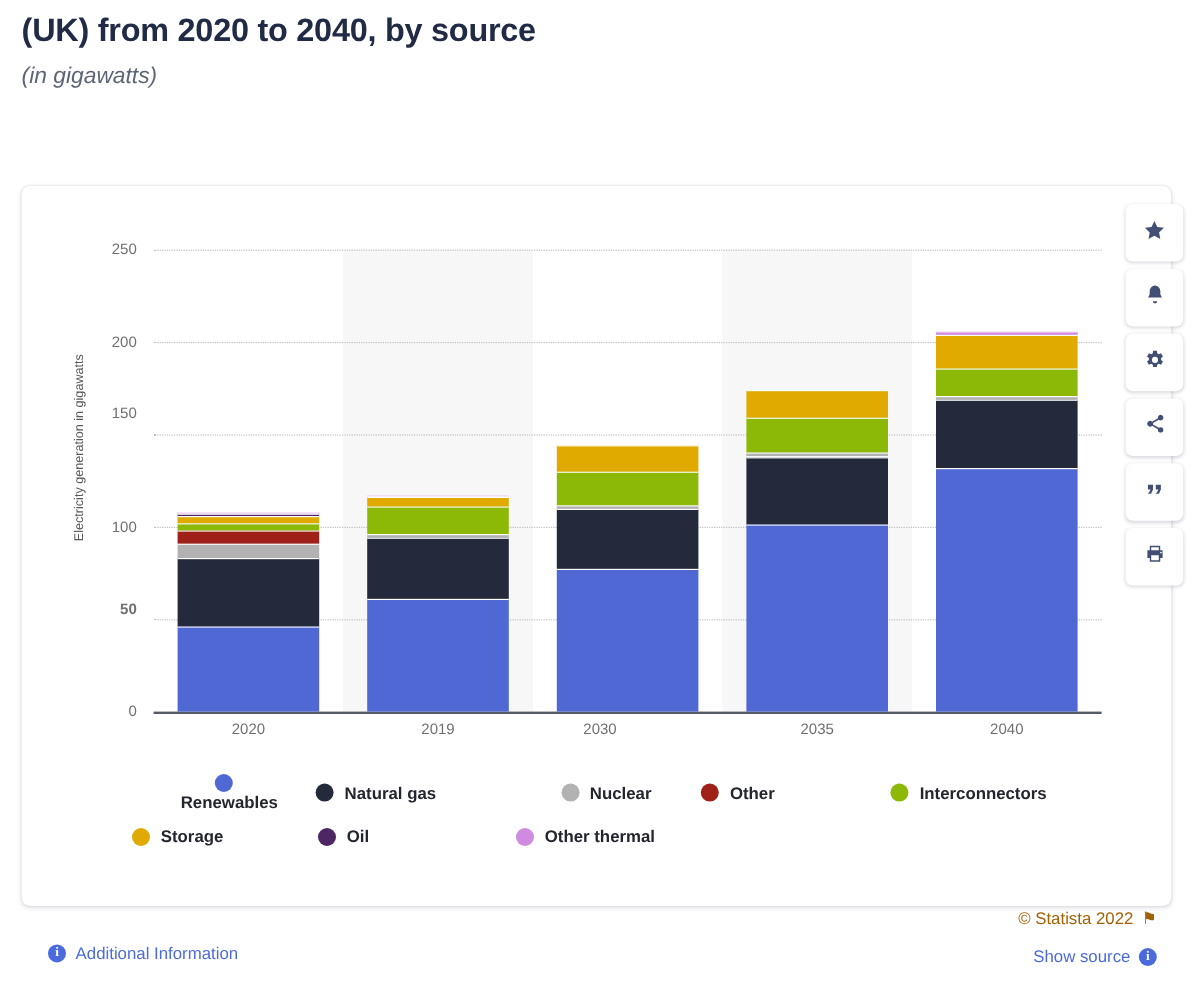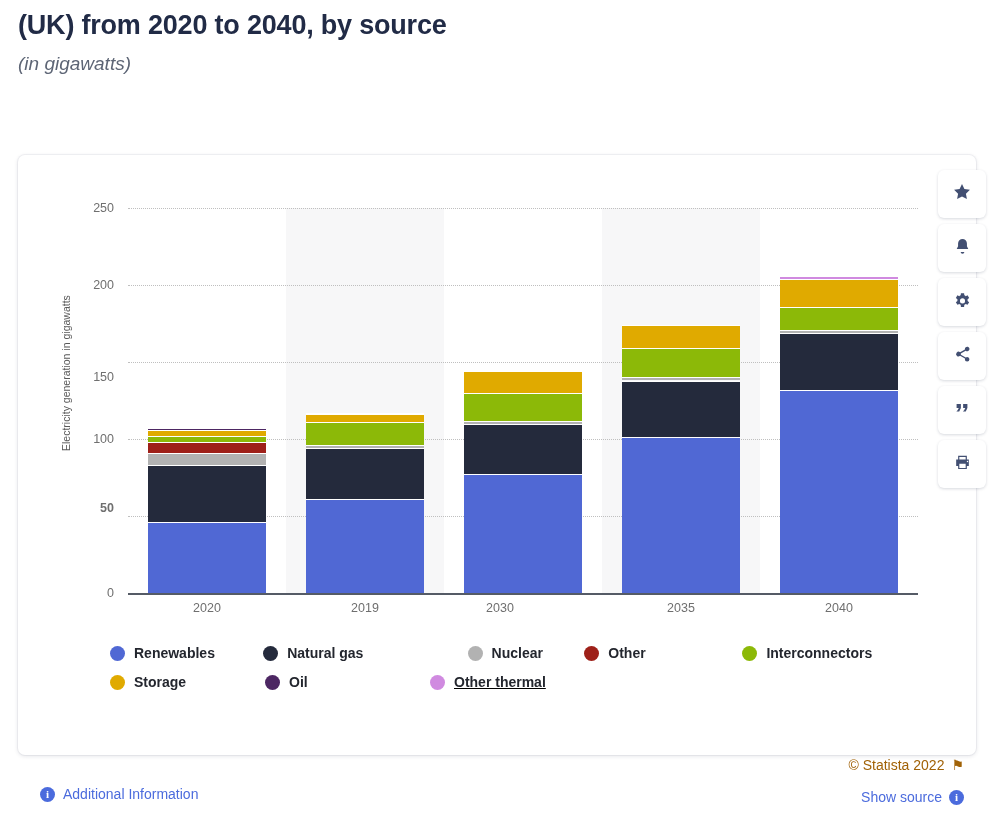--- a/index.html
+++ b/index.html
@@ -130,21 +130,21 @@
           <div class="gridline" style="top: 361px;"></div>
           <div class="gridline" style="top: 284px;"></div>
           <div class="gridline" style="top: 207px;"></div>
           <div class="gridline" style="top: 130px;"></div>
           <div class="gridline" style="top: 53px;"></div>
         </div>
       <div class="yticks" id="yticks">
           <div class="ytick" style="top: 438px;">0</div>
           <div class="ytick" style="top: 353px; font-weight: bold;">50</div>
           <div class="ytick" style="top: 284px;">100</div>
-          <div class="ytick" style="top: 222px;">150</div>
+          <div class="ytick" style="top: 189px;">150</div>
           <div class="ytick" style="top: 130px;">200</div>
           <div class="ytick" style="top: 53px;">250</div>
         </div>
       <div class="axis-x"></div>
       <div id="bars">
           <div class="bar" style="left: 130px; width: 118px; height: 166.32px; bottom: 17px;">
             <div class="seg" title="Renewables: 46" style="height: 70.84px; bottom: 0px; background: rgb(80, 104, 212); border-top: 1px solid rgb(255, 255, 255);"></div>
             <div class="seg" title="Natural gas: 37" style="height: 56.98px; bottom: 70.84px; background: rgb(36, 42, 60); border-top: 1px solid rgb(255, 255, 255);"></div>
             <div class="seg" title="Nuclear: 8" style="height: 12.32px; bottom: 127.82px; background: rgb(178, 178, 178); border-top: 1px solid rgb(255, 255, 255);"></div>
             <div class="seg" title="Coal: 7" style="height: 10.78px; bottom: 140.14px; background: rgb(158, 32, 25); border-top: 1px solid rgb(255, 255, 255);"></div>
@@ -188,21 +188,21 @@
           <div class="xtick" style="left: 189px;">2020</div>
           <div class="xtick" style="left: 347px;">2019</div>
           <div class="xtick" style="left: 482px;">2030</div>
           <div class="xtick" style="left: 663px;">2035</div>
           <div class="xtick" style="left: 821px;">2040</div>
         </div>
     </div>
 
     <div class="legend" id="legend">
         <div class="legend-row">
-          <div class="legend-item" style="width: 155px;">
+          <div class="legend-item" style="width: 155px; flex-direction: column;">
             <span class="dot" style="background: rgb(80, 104, 212);"></span>
             <span class="legend-label">Renewables</span>
           </div>
           <div class="legend-item" style="width: 165px;">
             <span class="dot" style="background: rgb(36, 42, 60);"></span>
             <span class="legend-label">Natural gas</span>
           </div>
           <div class="legend-item" style="width: 160px; justify-content: center;">
             <span class="dot" style="background: rgb(178, 178, 178);"></span>
             <span class="legend-label">Nuclear</span>
@@ -218,21 +218,21 @@
         </div>
         <div class="legend-row">
           <div class="legend-item" style="width: 155px;">
             <span class="dot" style="background: rgb(224, 170, 0);"></span>
             <span class="legend-label">Storage</span>
           </div>
           <div class="legend-item" style="width: 165px;">
             <span class="dot" style="background: rgb(77, 39, 99);"></span>
             <span class="legend-label">Oil</span>
           </div>
-          <div class="legend-item" style="width: 160px; text-decoration: underline;">
+          <div class="legend-item" style="width: 160px;">
             <span class="dot" style="background: rgb(208, 138, 224);"></span>
             <span class="legend-label">Other thermal</span>
           </div>
         </div>
       </div>
   </div>
 
   <div class="toolbar" id="toolbar">
       <div class="tool-btn" title="Favorite">
         <span><svg width="20" height="20" viewBox="0 0 24 24">

